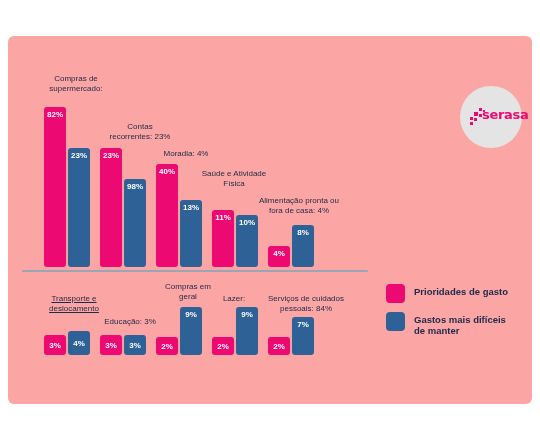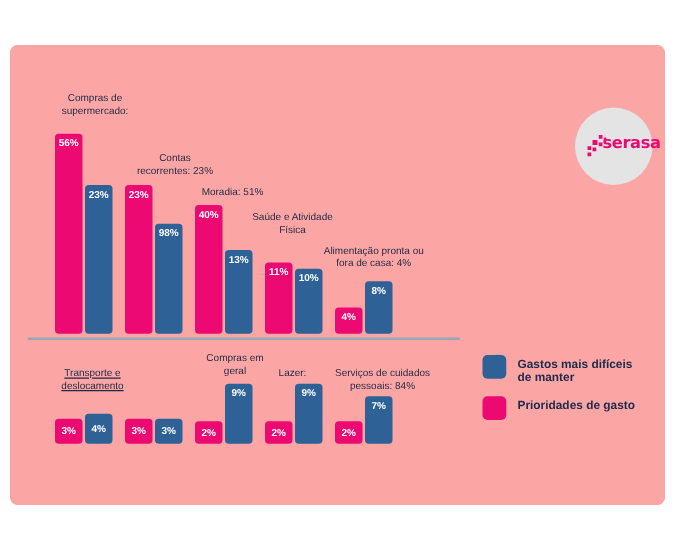--- a/index.html
+++ b/index.html
@@ -125,28 +125,28 @@
 </style>
 </head>
 <body>
 
 <div id="card">
 
   <div class="label" style="left:18px; top:38px; width:100px;">Compras de
 supermercado:</div>
   <div class="label" style="left:84px; top:86px; width:96px;">Contas
 recorrentes: 23%</div>
-  <div class="label" style="left:130px; top:113px; width:96px;">Moradia: 51%</div>
+  <div class="label" style="left:130px; top:113px; width:96px;">Moradia: 4%</div>
   <div class="label" style="left:175px; top:133px; width:102px;">Saúde e Atividade
 Física</div>
   <div class="label" style="left:233px; top:160px; width:116px;">Alimentação pronta ou
 fora de casa: 4%</div>
 
   <div class="bar pink" style="left:36px; top:71px; width:22px; height:160px;">
-    <span class="bar-value">56%</span>
+    <span class="bar-value">82%</span>
   </div>
   <div class="bar blue" style="left:60px; top:112px; width:22px; height:119px;">
     <span class="bar-value">23%</span>
   </div>
 
   <div class="bar pink" style="left:92px; top:112px; width:22px; height:119px;">
     <span class="bar-value">23%</span>
   </div>
   <div class="bar blue" style="left:116px; top:143px; width:22px; height:88px;">
     <span class="bar-value">98%</span>
@@ -170,20 +170,21 @@
     <span class="bar-value">4%</span>
   </div>
   <div class="bar blue" style="left:284px; top:189px; width:22px; height:42px;">
     <span class="bar-value">8%</span>
   </div>
 
   <div id="divider"></div>
 
   <div class="label" style="left:16px; top:258px; width:100px;text-decoration:underline;">Transporte e
 deslocamento</div>
+  <div class="label" style="left:74px; top:281px; width:96px;">Educação: 3%</div>
   <div class="label" style="left:140px; top:246px; width:80px;">Compras em
 geral</div>
   <div class="label" style="left:198px; top:258px; width:56px;">Lazer:</div>
   <div class="label" style="left:240px; top:258px; width:116px;">Serviços de cuidados
 pessoais: 84%</div>
 
   <div class="bar pink small" style="left:36px; top:299px; width:22px; height:20px;">
     <span class="bar-value">3%</span>
   </div>
   <div class="bar blue small" style="left:60px; top:295px; width:22px; height:24px;">
@@ -213,27 +214,27 @@
 
   <div class="bar pink small" style="left:260px; top:301px; width:22px; height:18px;">
     <span class="bar-value">2%</span>
   </div>
   <div class="bar blue" style="left:284px; top:281px; width:22px; height:38px;">
     <span class="bar-value">7%</span>
   </div>
 
   <div id="legend">
     <div class="legend-row">
+      <div class="legend-swatch pink"></div>
+      <div class="legend-text">Prioridades de gasto</div>
+    </div>
+    <div class="legend-row">
       <div class="legend-swatch blue"></div>
       <div class="legend-text">Gastos mais difíceis
 de manter</div>
-    </div>
-    <div class="legend-row">
-      <div class="legend-swatch pink"></div>
-      <div class="legend-text">Prioridades de gasto</div>
     </div>
   </div>
 
   <div id="logo">
     <div id="logo-mark">
       <i style="left:0px;  top:10px; width:3px; height:3px;"></i>
       <i style="left:0px;  top:15px; width:3px; height:3px;"></i>
       <i style="left:4px;  top:5px;  width:4px; height:4px;"></i>
       <i style="left:4px;  top:11px; width:3px; height:3px;"></i>
       <i style="left:9px;  top:1px;  width:3px; height:3px;"></i>

